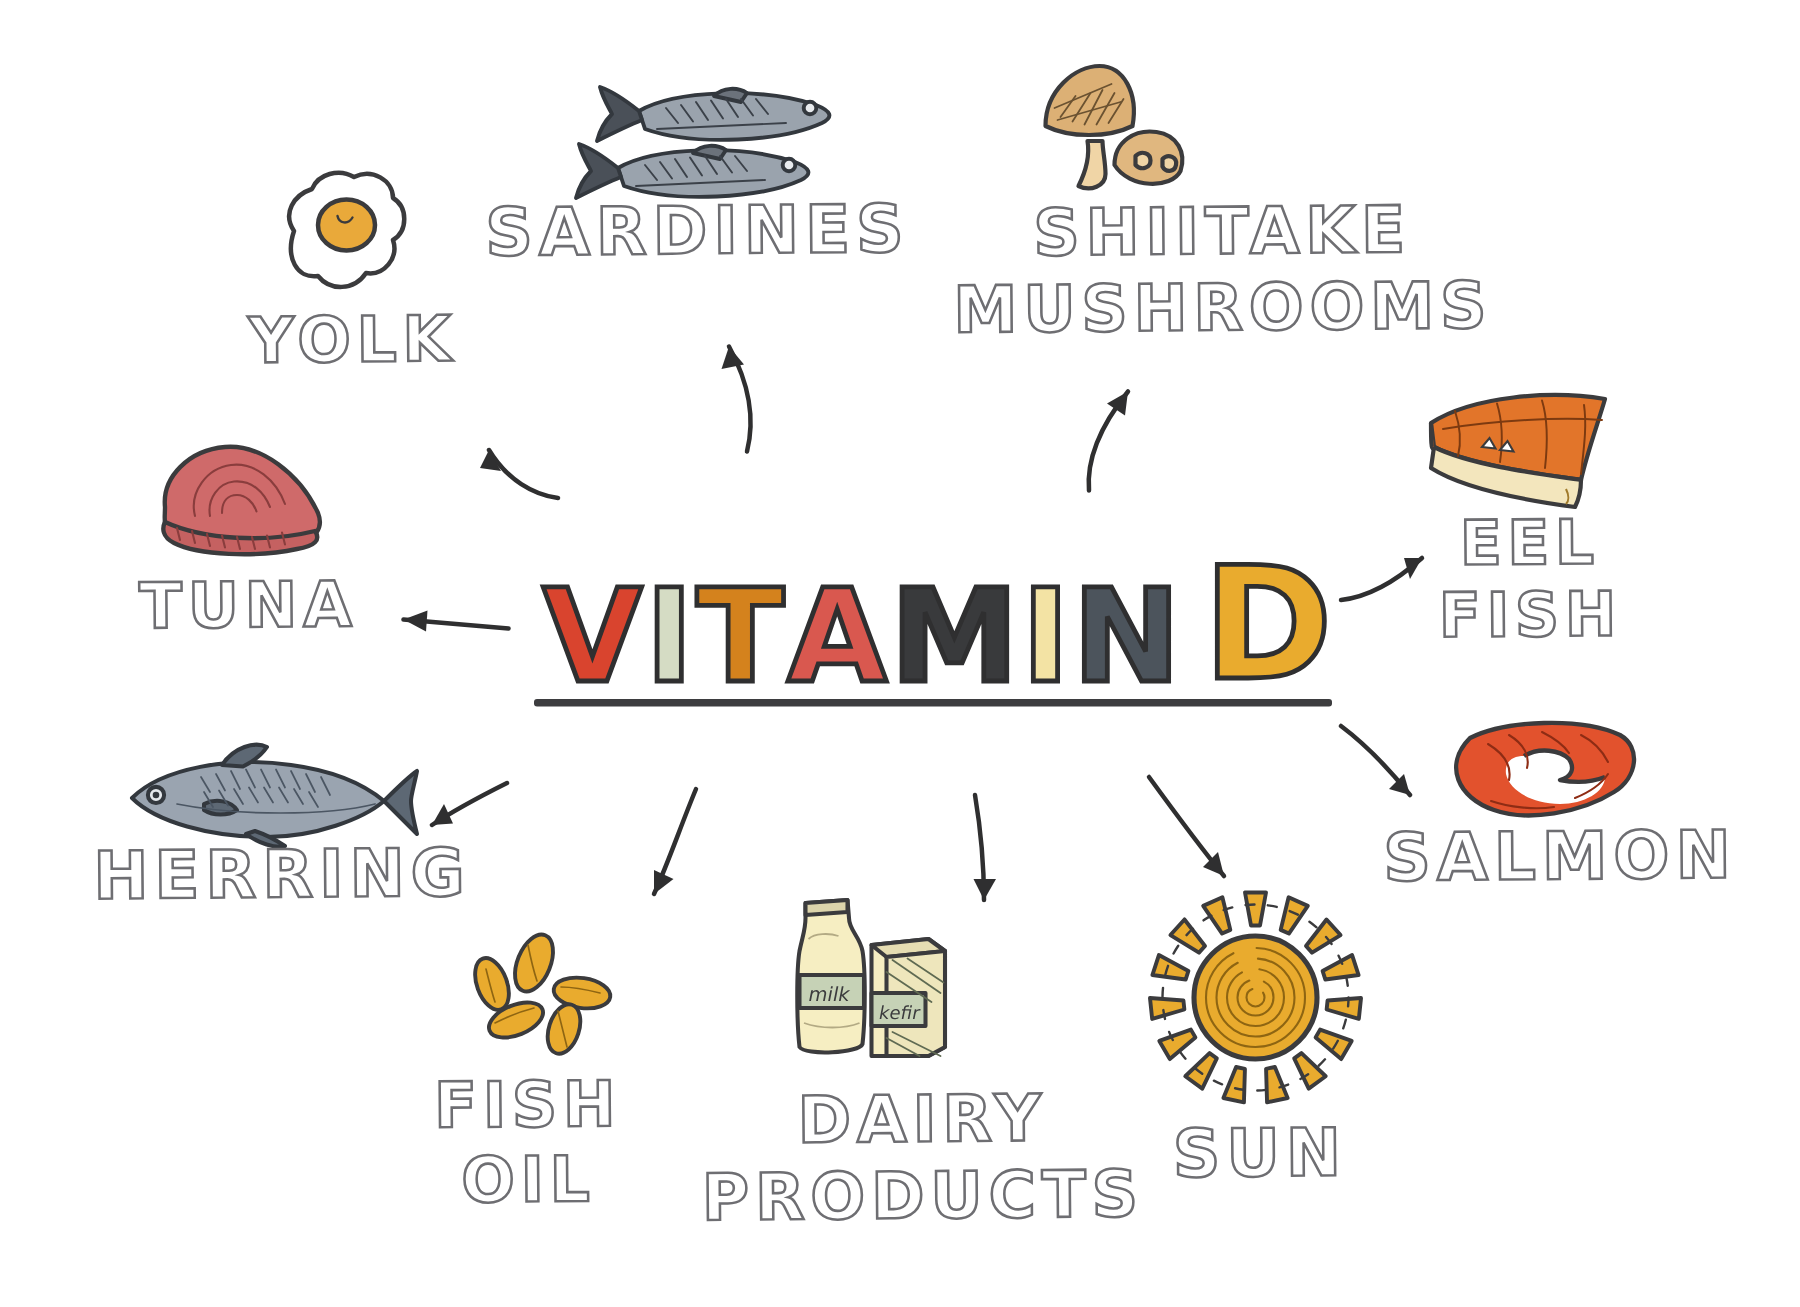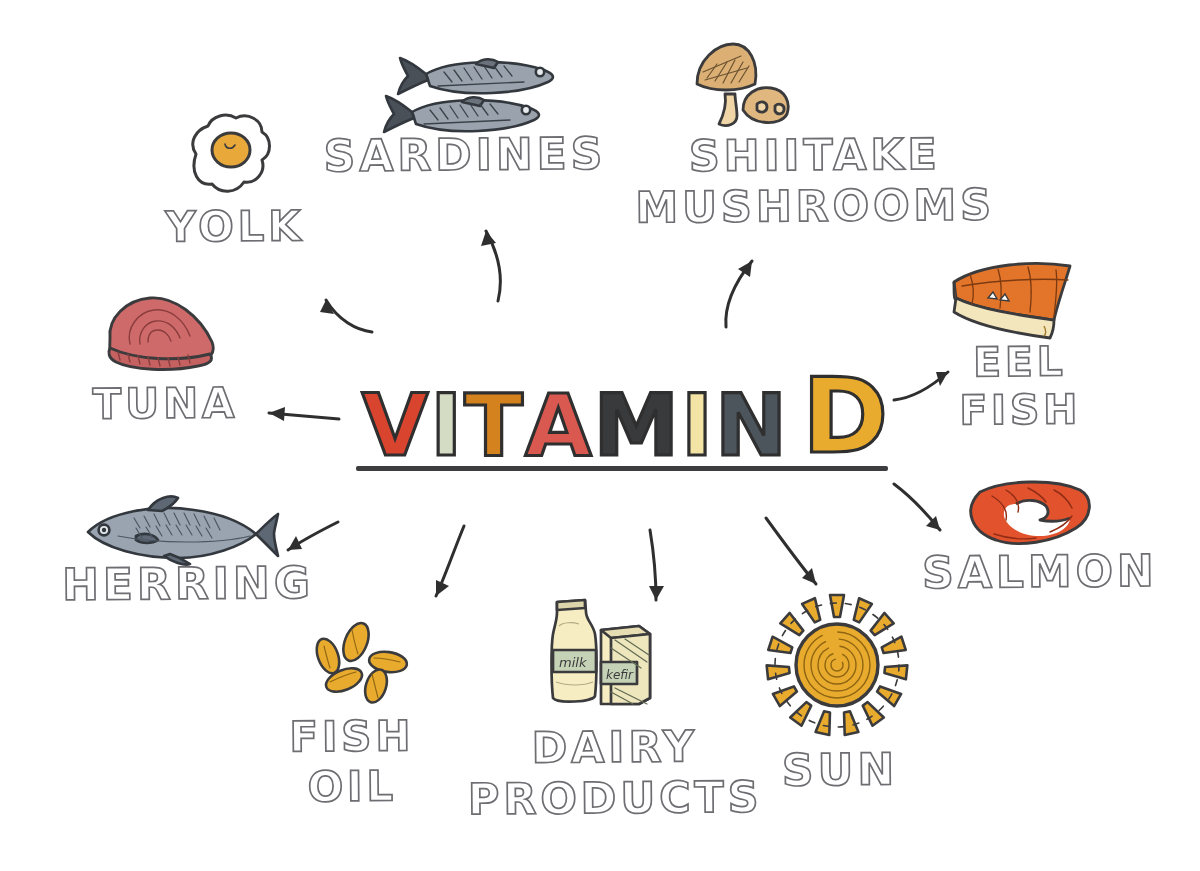--- a/index.html
+++ b/index.html
@@ -276,21 +276,21 @@
         <path d="M16 22 C18 30 20 38 22 44"></path>
         <path d="M66 34 C74 34 84 36 92 38"></path>
         <path d="M22 58 C30 54 40 50 48 48"></path>
         <path d="M64 50 C66 58 68 66 70 74"></path>
       </g>
     </svg>
   </div>
   <div class="label" style="left:272px; top:712px; width:160px; font-size:42px; line-height:1.18;">FISH
 OIL</div>
 
-  <div class="ill" style="left:529px; top:592px;">
+  <div class="ill" style="left:509px; top:592px;">
     <svg width="130" height="120" viewBox="0 0 130 120">
       <g stroke="#3b3b3d" stroke-width="2.7" stroke-linejoin="round">
         <path d="M28 10 L56 8 L57 20 C57 28 64 32 66 42 C68 54 68 86 66 104 C64 110 28 112 24 106 C22 88 22 54 24 42 C26 32 28 28 28 20 Z" fill="#f6eec2"></path>
         <path d="M28 10 L56 8 L56 16 L28 18 Z" fill="#dcd4ab"></path>
         <rect x="24" y="58" width="43" height="22" fill="#c6d2b6"></rect>
         <path d="M72 38 L110 34 L121 42 L121 106 L110 112 L72 112 Z" fill="#f6eec2"></path>
         <path d="M72 38 L110 34 L121 42 L82 46 Z" fill="#e6ddb2"></path>
         <path d="M82 46 L121 42 L121 106 L110 112 L82 112 Z" fill="#eee6bc"></path>
         <rect x="72" y="70" width="36" height="22" fill="#c6d2b6"></rect>
       </g>

